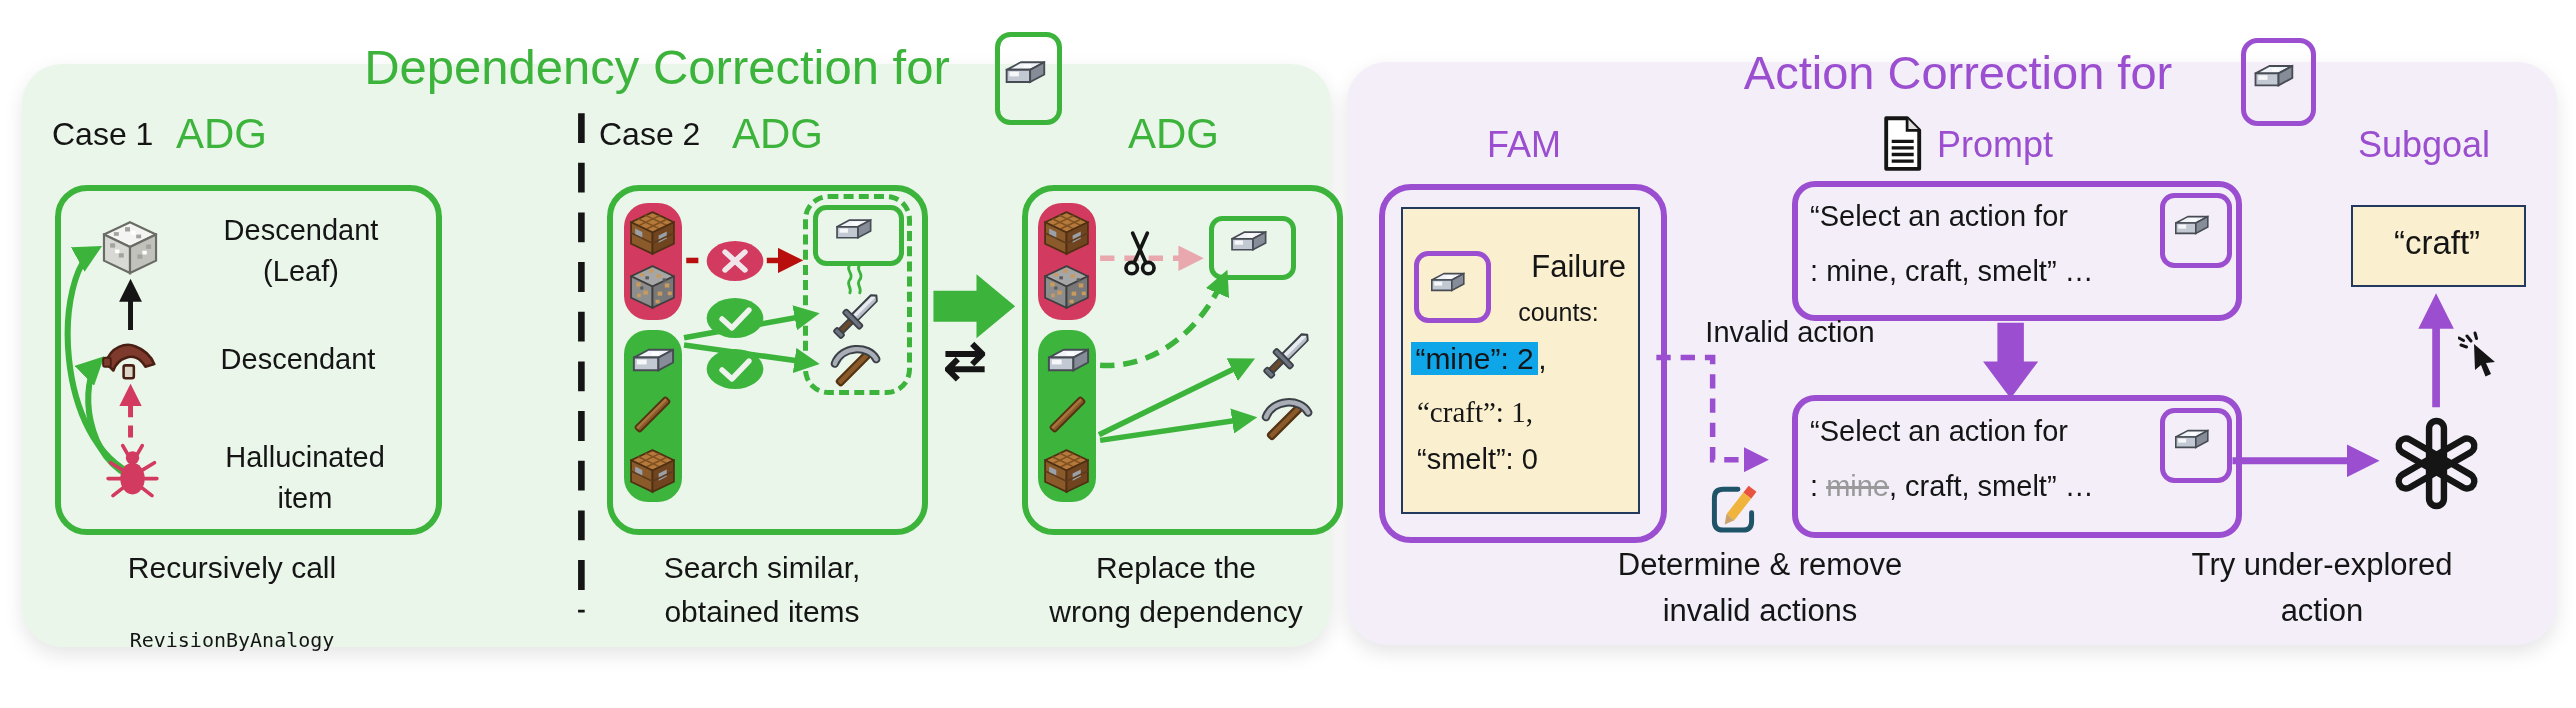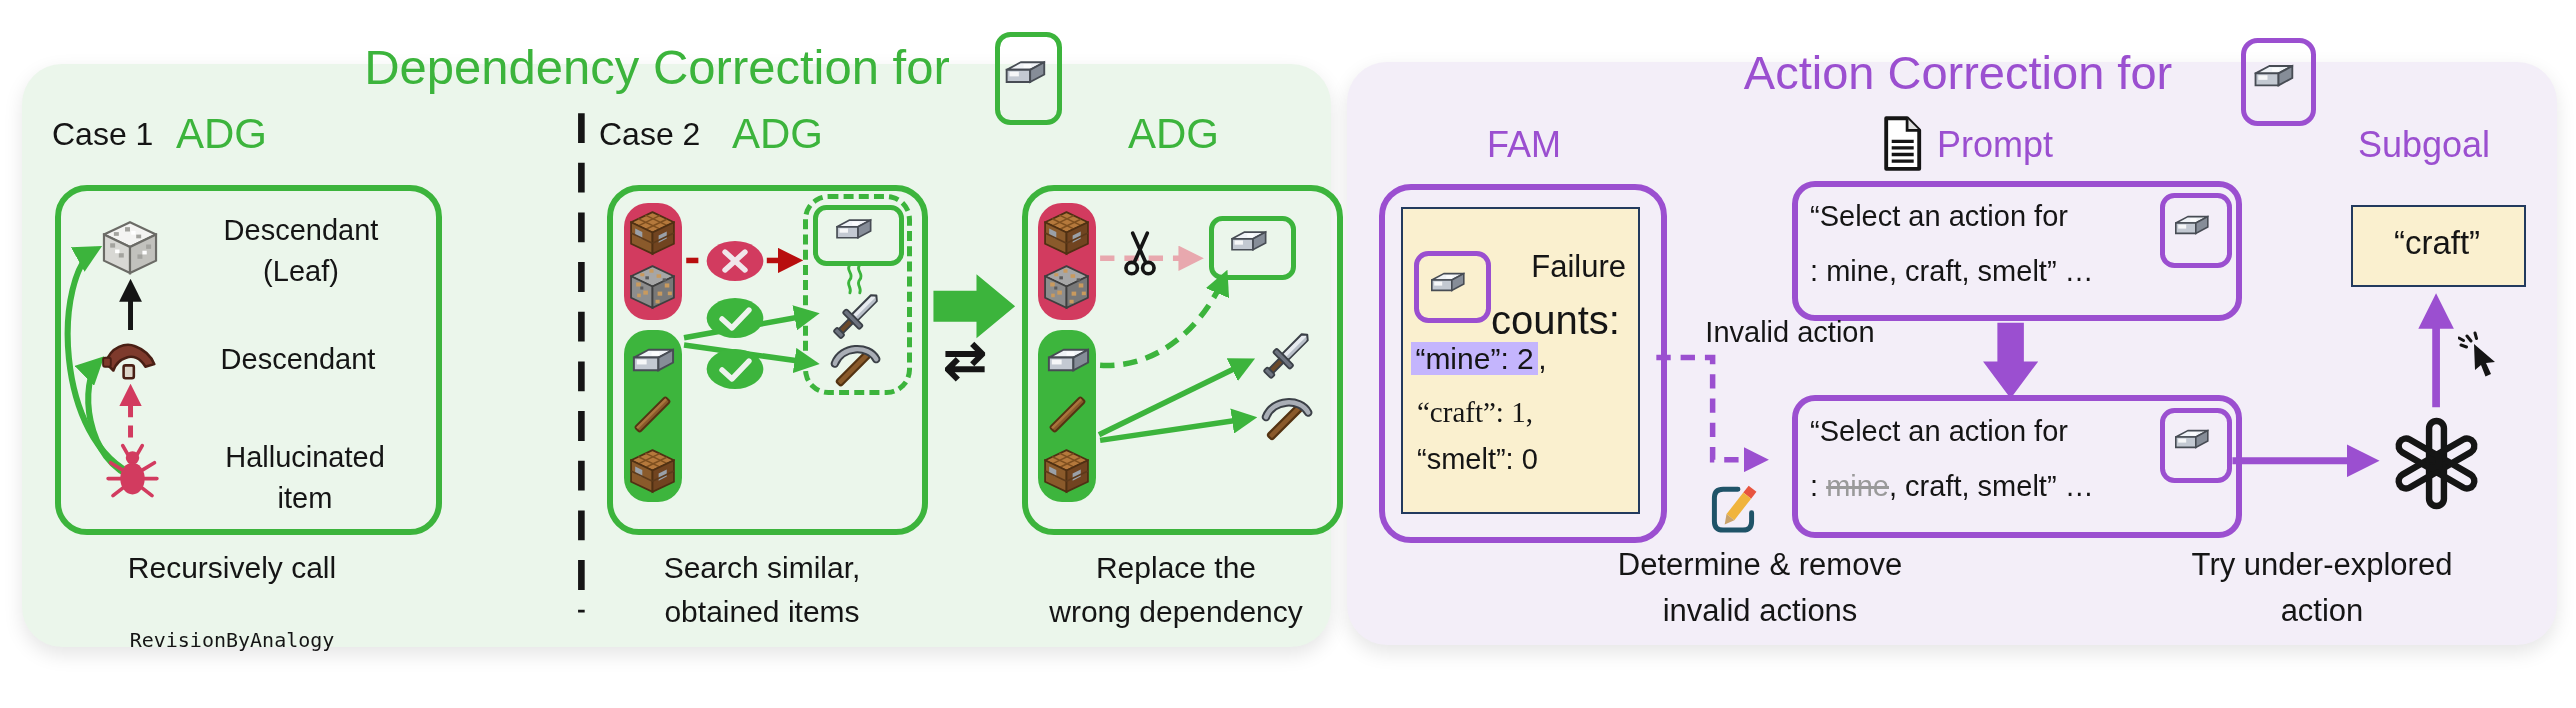--- a/index.html
+++ b/index.html
@@ -11,21 +11,21 @@
   .b{font-weight:normal;}
   .green{color:#3cb43c;}
   .purple{color:#9b4fd0;text-align:right;}
   .gbox{position:absolute;border:6px solid #3cb43c;border-radius:32px;}
   .gboxsm{position:absolute;border:5px solid #3cb43c;border-radius:13.3px;}
   .pbox{position:absolute;border:6px solid #9b4fd0;border-radius:26.5px;}
   .pboxsm{position:absolute;border:5px solid #9b4fd0;border-radius:14.4px;}
   .pill{position:absolute;border-radius:24px;}
   .dashbox{position:absolute;border:5px dashed #3cb43c;border-radius:25.4px;}
   .note{position:absolute;background:#faf0cf;border:2.8px solid #223a5e;}
-  .hl{background:#c4b5fd;padding:0 4.4px;}
+  .hl{background:#0ea5e9;padding:0 4.4px;}
   .strike{color:#9a9a9a;text-decoration:line-through;text-decoration-thickness:3.3px;}
   .code{font-family:"DejaVu Sans Mono","Liberation Mono",monospace;}
   svg.icn{position:absolute;overflow:visible;}
   .overlay{position:absolute;left:0;top:0;pointer-events:none;}
 </style>
 </head>
 <body>
 
 <div id="canvas">
 
@@ -379,21 +379,21 @@
   <svg class="icn" style="left:2458px;top:331px;width:50px;height:50px;" viewBox="0 0 90 90" width="50" height="50">
       <use href="#sym-cursor"></use>
     </svg>
 
   <div class="txt ctr purple b" style="left:1958px;top:47px;font-size:47px;">Action Correction for</div>
   <div class="txt ctr purple b" style="left:1524px;top:125px;font-size:36px;">FAM</div>
   <div class="txt ctr purple b" style="left:1995px;top:125px;font-size:36px;">Prompt</div>
   <div class="txt ctr purple b" style="left:2424px;top:125px;font-size:36px;">Subgoal</div>
 
   <div class="txt b" style="left:1491px;top:250px;width:135px;text-align:right;font-size:31px;">Failure</div>
-  <div class="txt b" style="left:1491px;top:298px;width:135px;text-align:left;font-size:40px;">counts:</div>
+  <div class="txt b" style="left:1491px;top:298px;width:135px;text-align:center;font-size:25px;">counts:</div>
   <div class="txt b" style="left:1411px;top:342px;font-size:30px;">
     <span class="hl">“mine”: 2</span><span>,</span>
   </div>
   <div class="txt" style="left:1417px;top:396px;font-size:29px;font-family:Liberation Serif, serif;">“craft”: 1,</div>
   <div class="txt" style="left:1417px;top:443px;font-size:29px;">“smelt”: 0</div>
 
   <div class="txt ctr" style="left:1790px;top:316px;font-size:29px;">Invalid action</div>
 
   <div class="txt" style="left:1810px;top:200px;font-size:29px;">“Select an action for</div>
   <div class="txt" style="left:1810px;top:255px;font-size:29px;">

